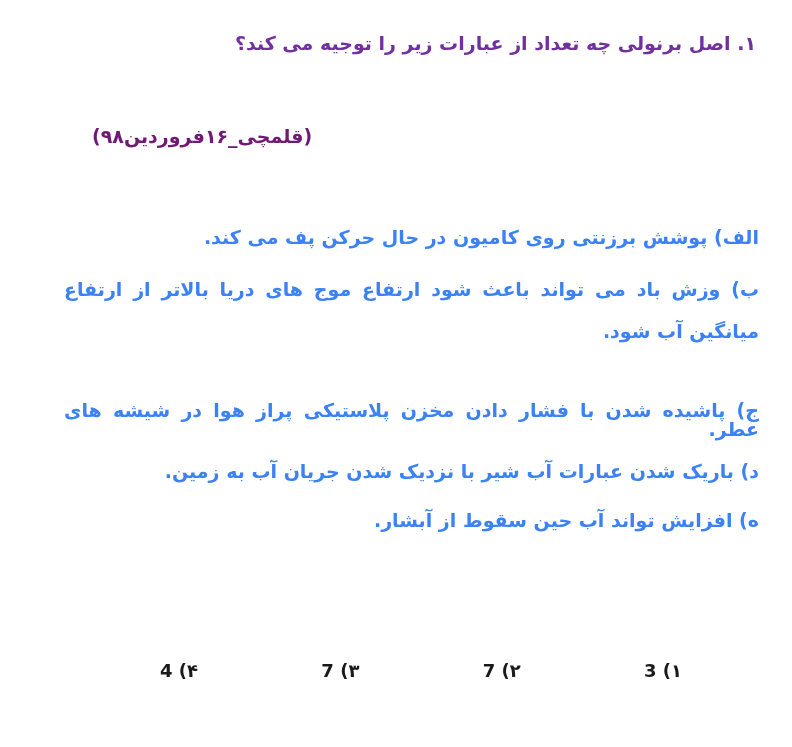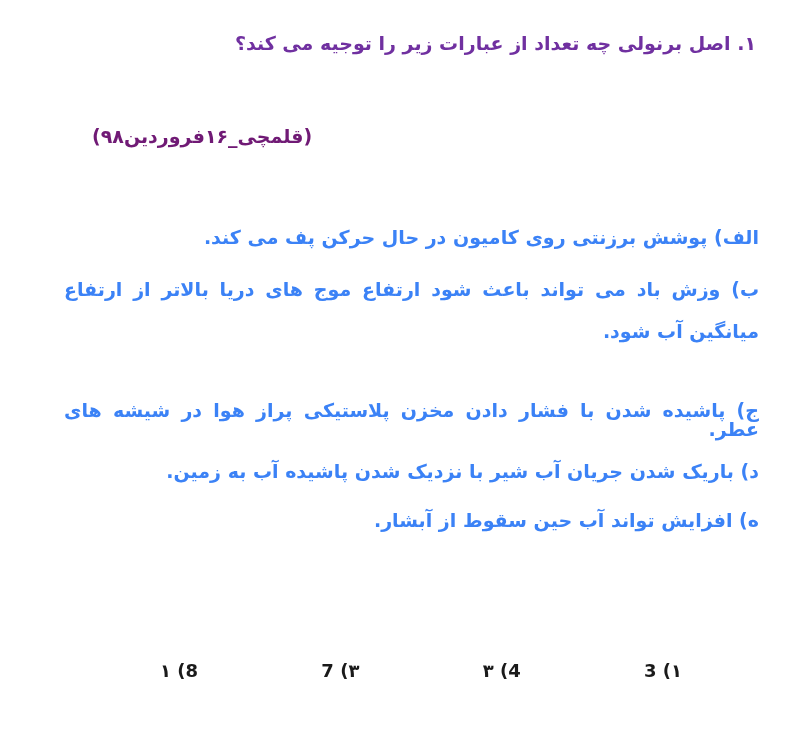--- a/index.html
+++ b/index.html
@@ -86,24 +86,24 @@
   <div class="line l-alef">الف) پوشش برزنتی روی کامیون در حال حرکن پف می کند.</div>
 
   <div class="line just l-b1">ب) وزش باد می تواند باعث شود ارتفاع موج های دریا بالاتر از ارتفاع</div>
 
   <div class="line l-b2">میانگین آب شود.</div>
 
   <div class="line just l-j1">ج) پاشیده شدن با فشار دادن مخزن پلاستیکی پراز هوا در شیشه های</div>
 
   <div class="line l-j2">عطر.</div>
 
-  <div class="line l-d">د) باریک شدن جریان آب شیر با نزدیک شدن پاشیده آب به زمین.</div>
+  <div class="line l-d">د) باریک شدن عبارات آب شیر با نزدیک شدن جریان آب به زمین.</div>
 
   <div class="line l-h">ه) افزایش تواند آب حین سقوط از آبشار.</div>
 
   <div class="choices">
     <div class="choice">۱) 3</div>
-    <div class="choice">4) ۳</div>
+    <div class="choice">۲) 7</div>
     <div class="choice">۳) 7</div>
-    <div class="choice">8) ۱</div>
+    <div class="choice">۴) 4</div>
   </div>
 
 </div>
 
 </body></html>

